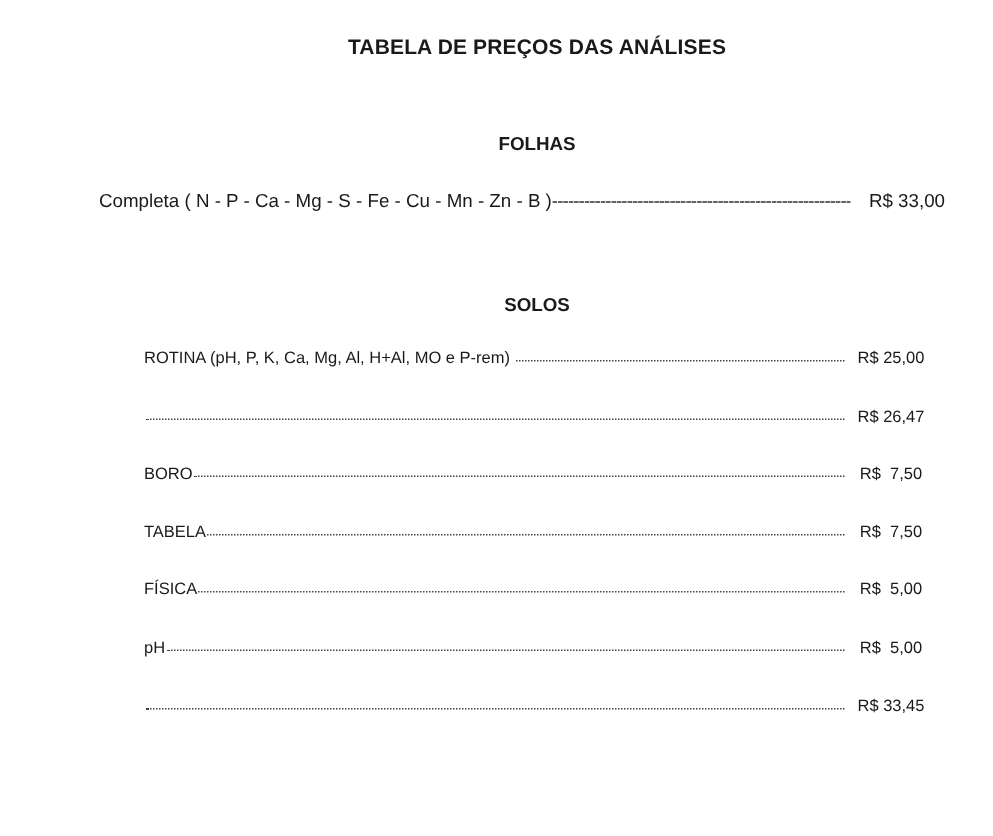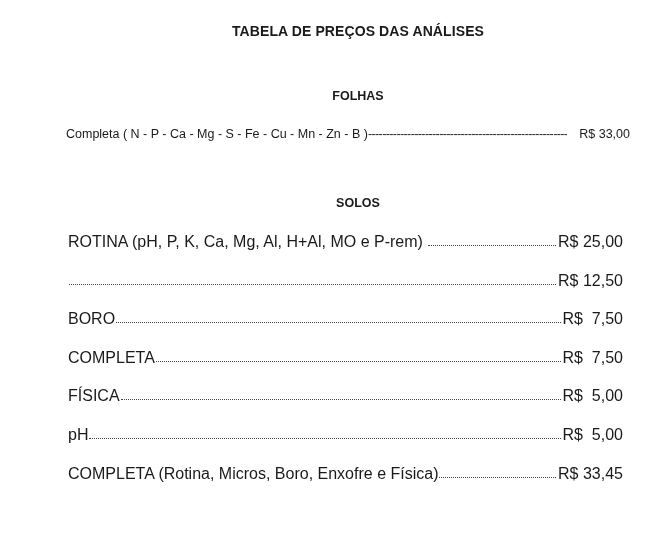--- a/index.html
+++ b/index.html
@@ -61,37 +61,38 @@
     .solos-list {
       position: absolute;
       top: 233px;
       left: 68px;
       width: 555px;
     }
     .row {
       display: flex;
       align-items: baseline;
       height: 38.6px;
-      font-size: 16px;
+      font-size: 11px;
       white-space: nowrap;
+      margin-left: 28px;
     }
     .row .label {
       flex: 0 0 auto;
     }
     .row .leader {
       flex: 1;
       border-bottom: 1px dotted #444;
       margin: 0 2px 0 1px;
       transform: translateY(-1px);
       height: 0;
       align-self: baseline;
     }
     .row .price {
       flex: 0 0 58px;
-      text-align: right;
+      text-align: center;
     }
   </style>
 </head>
 <body>
 
 <div class="title">TABELA DE PREÇOS DAS ANÁLISES</div>
 
 <div class="section-heading folhas-heading">FOLHAS</div>
 
 <div class="folhas-line">
@@ -103,40 +104,39 @@
 <div class="section-heading solos-heading">SOLOS</div>
 
 <div class="solos-list">
   <div class="row">
     <span class="label" style="white-space:pre">ROTINA (pH, P, K, Ca, Mg, Al, H+Al, MO e P-rem) </span>
     <span class="leader"></span>
     <span class="price" style="white-space:pre">R$ 25,00</span>
   </div>
   <div class="row">
     <span class="leader"></span>
-    <span class="price" style="white-space:pre">R$ 12,50</span>
+    <span class="price" style="white-space:pre">R$ 26,47</span>
   </div>
   <div class="row">
     <span class="label" style="white-space:pre">BORO</span>
     <span class="leader"></span>
     <span class="price" style="white-space:pre">R$  7,50</span>
   </div>
   <div class="row">
-    <span class="label" style="white-space:pre">COMPLETA</span>
+    <span class="label" style="white-space:pre">TABELA</span>
     <span class="leader"></span>
     <span class="price" style="white-space:pre">R$  7,50</span>
   </div>
   <div class="row">
     <span class="label" style="white-space:pre">FÍSICA</span>
     <span class="leader"></span>
     <span class="price" style="white-space:pre">R$  5,00</span>
   </div>
   <div class="row">
     <span class="label" style="white-space:pre">pH</span>
     <span class="leader"></span>
     <span class="price" style="white-space:pre">R$  5,00</span>
   </div>
   <div class="row">
-    <span class="label" style="white-space:pre">COMPLETA (Rotina, Micros, Boro, Enxofre e Física)</span>
     <span class="leader"></span>
     <span class="price" style="white-space:pre">R$ 33,45</span>
   </div>
 </div>
 
 </body></html>

